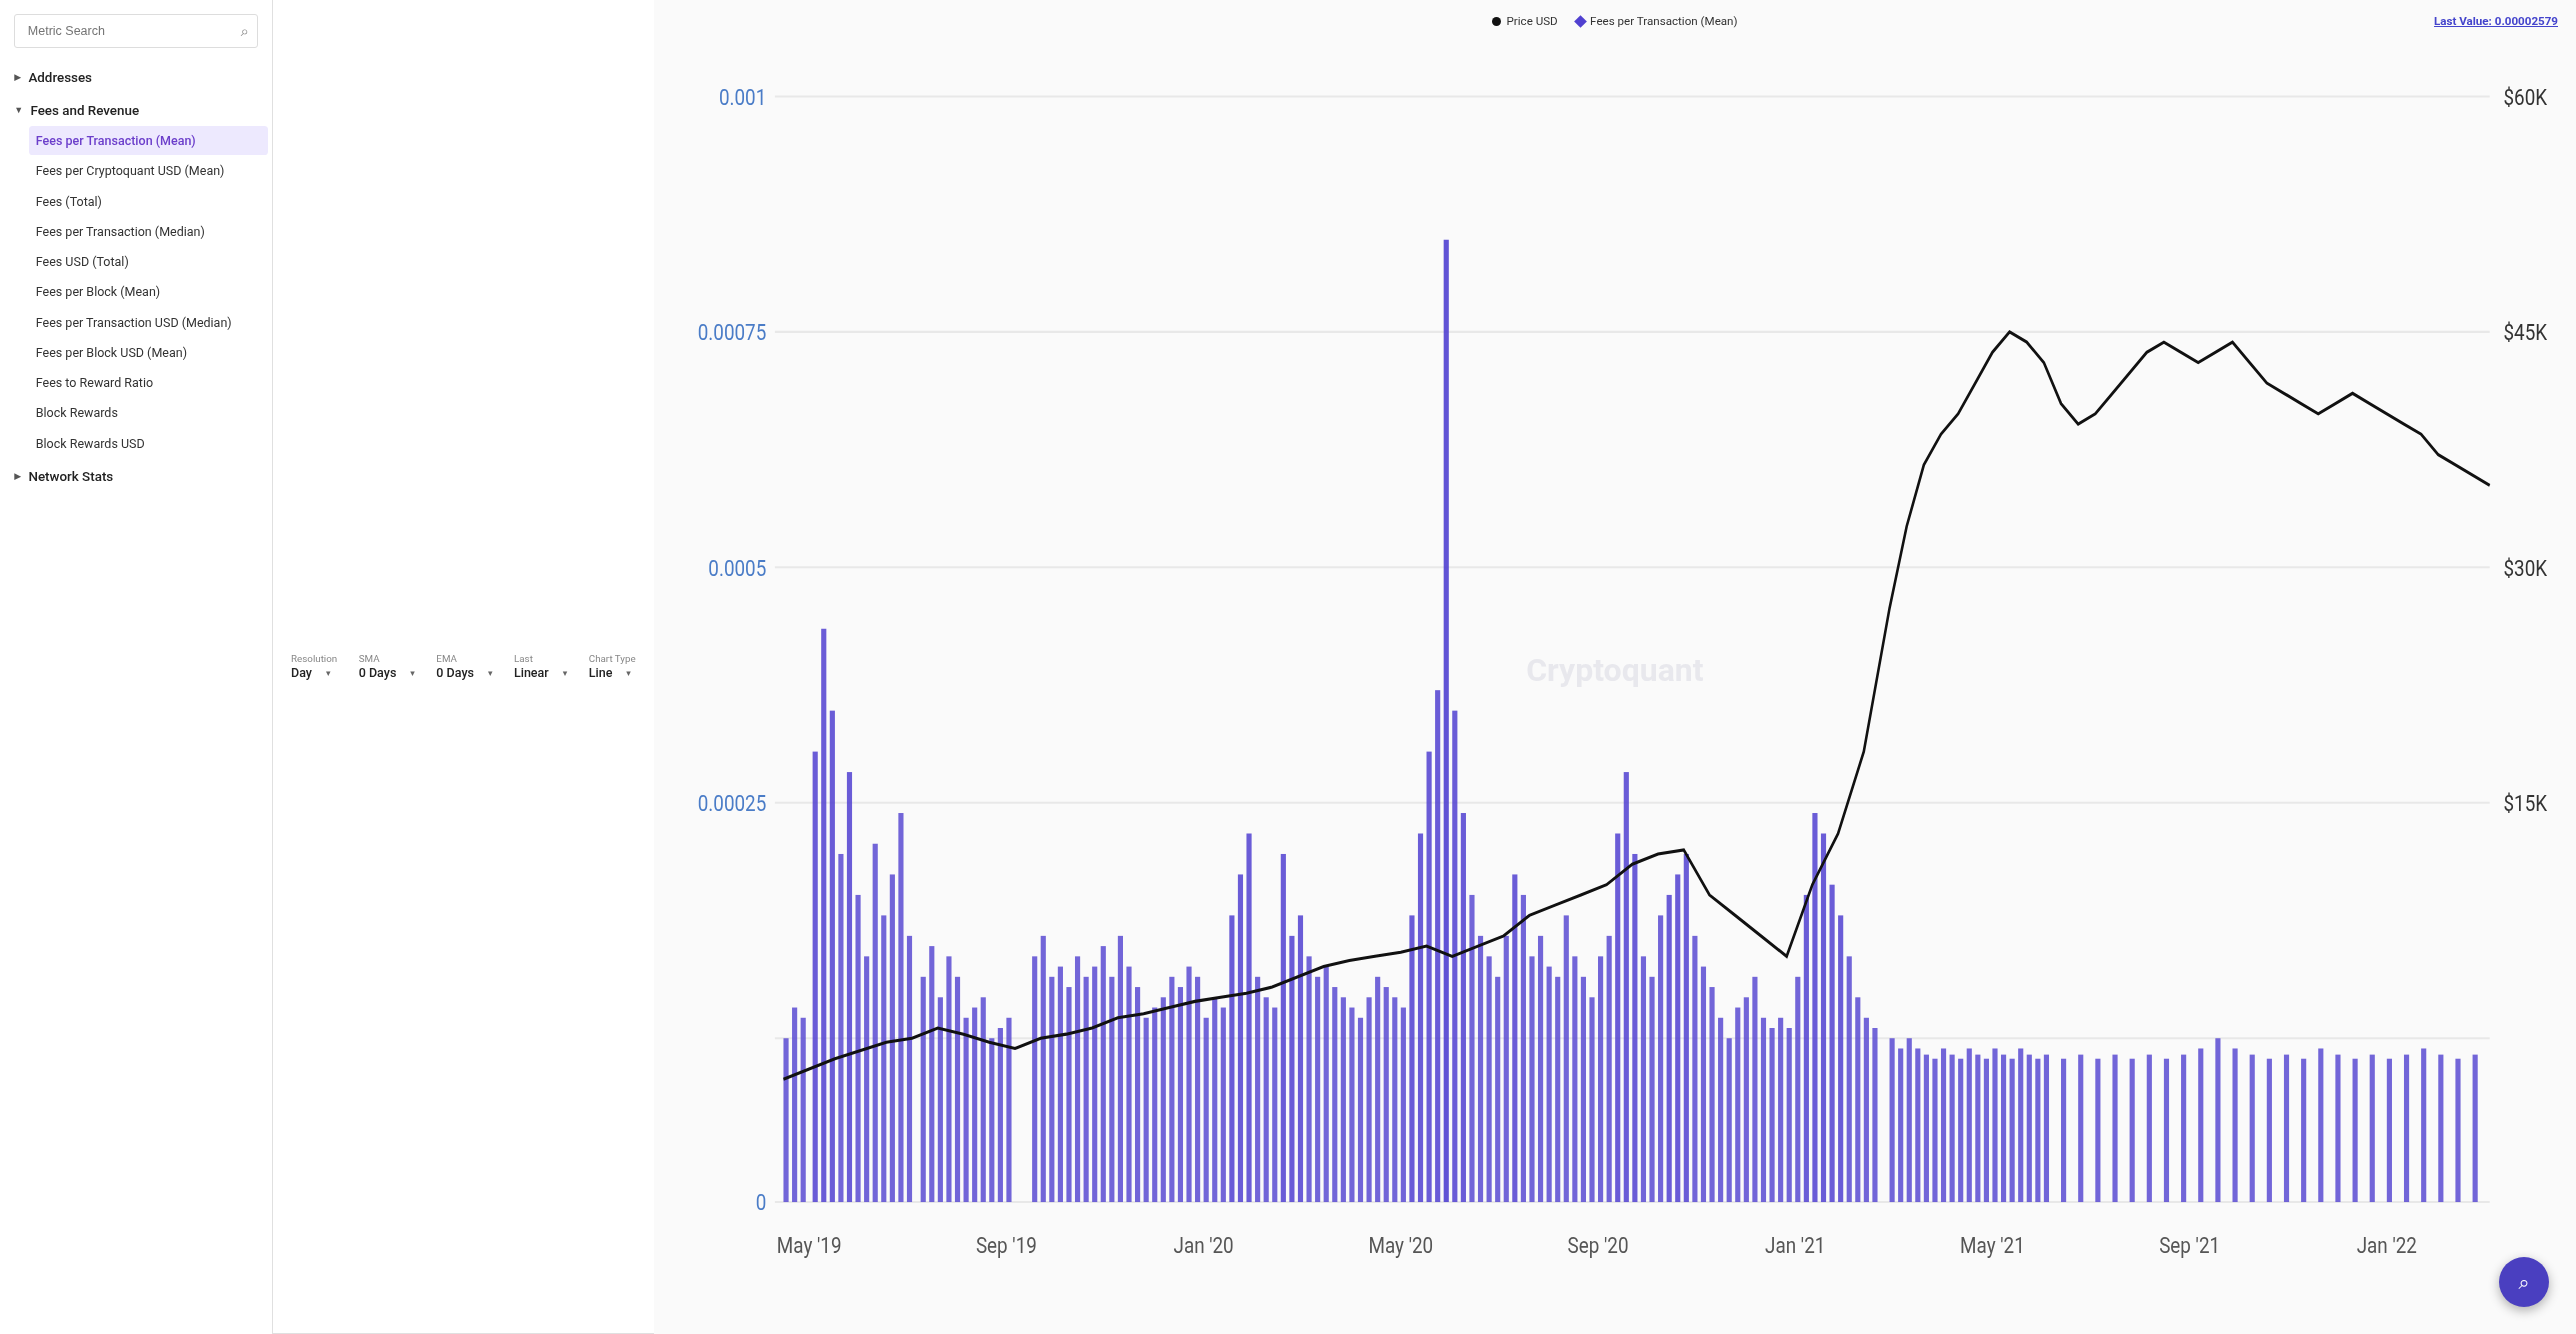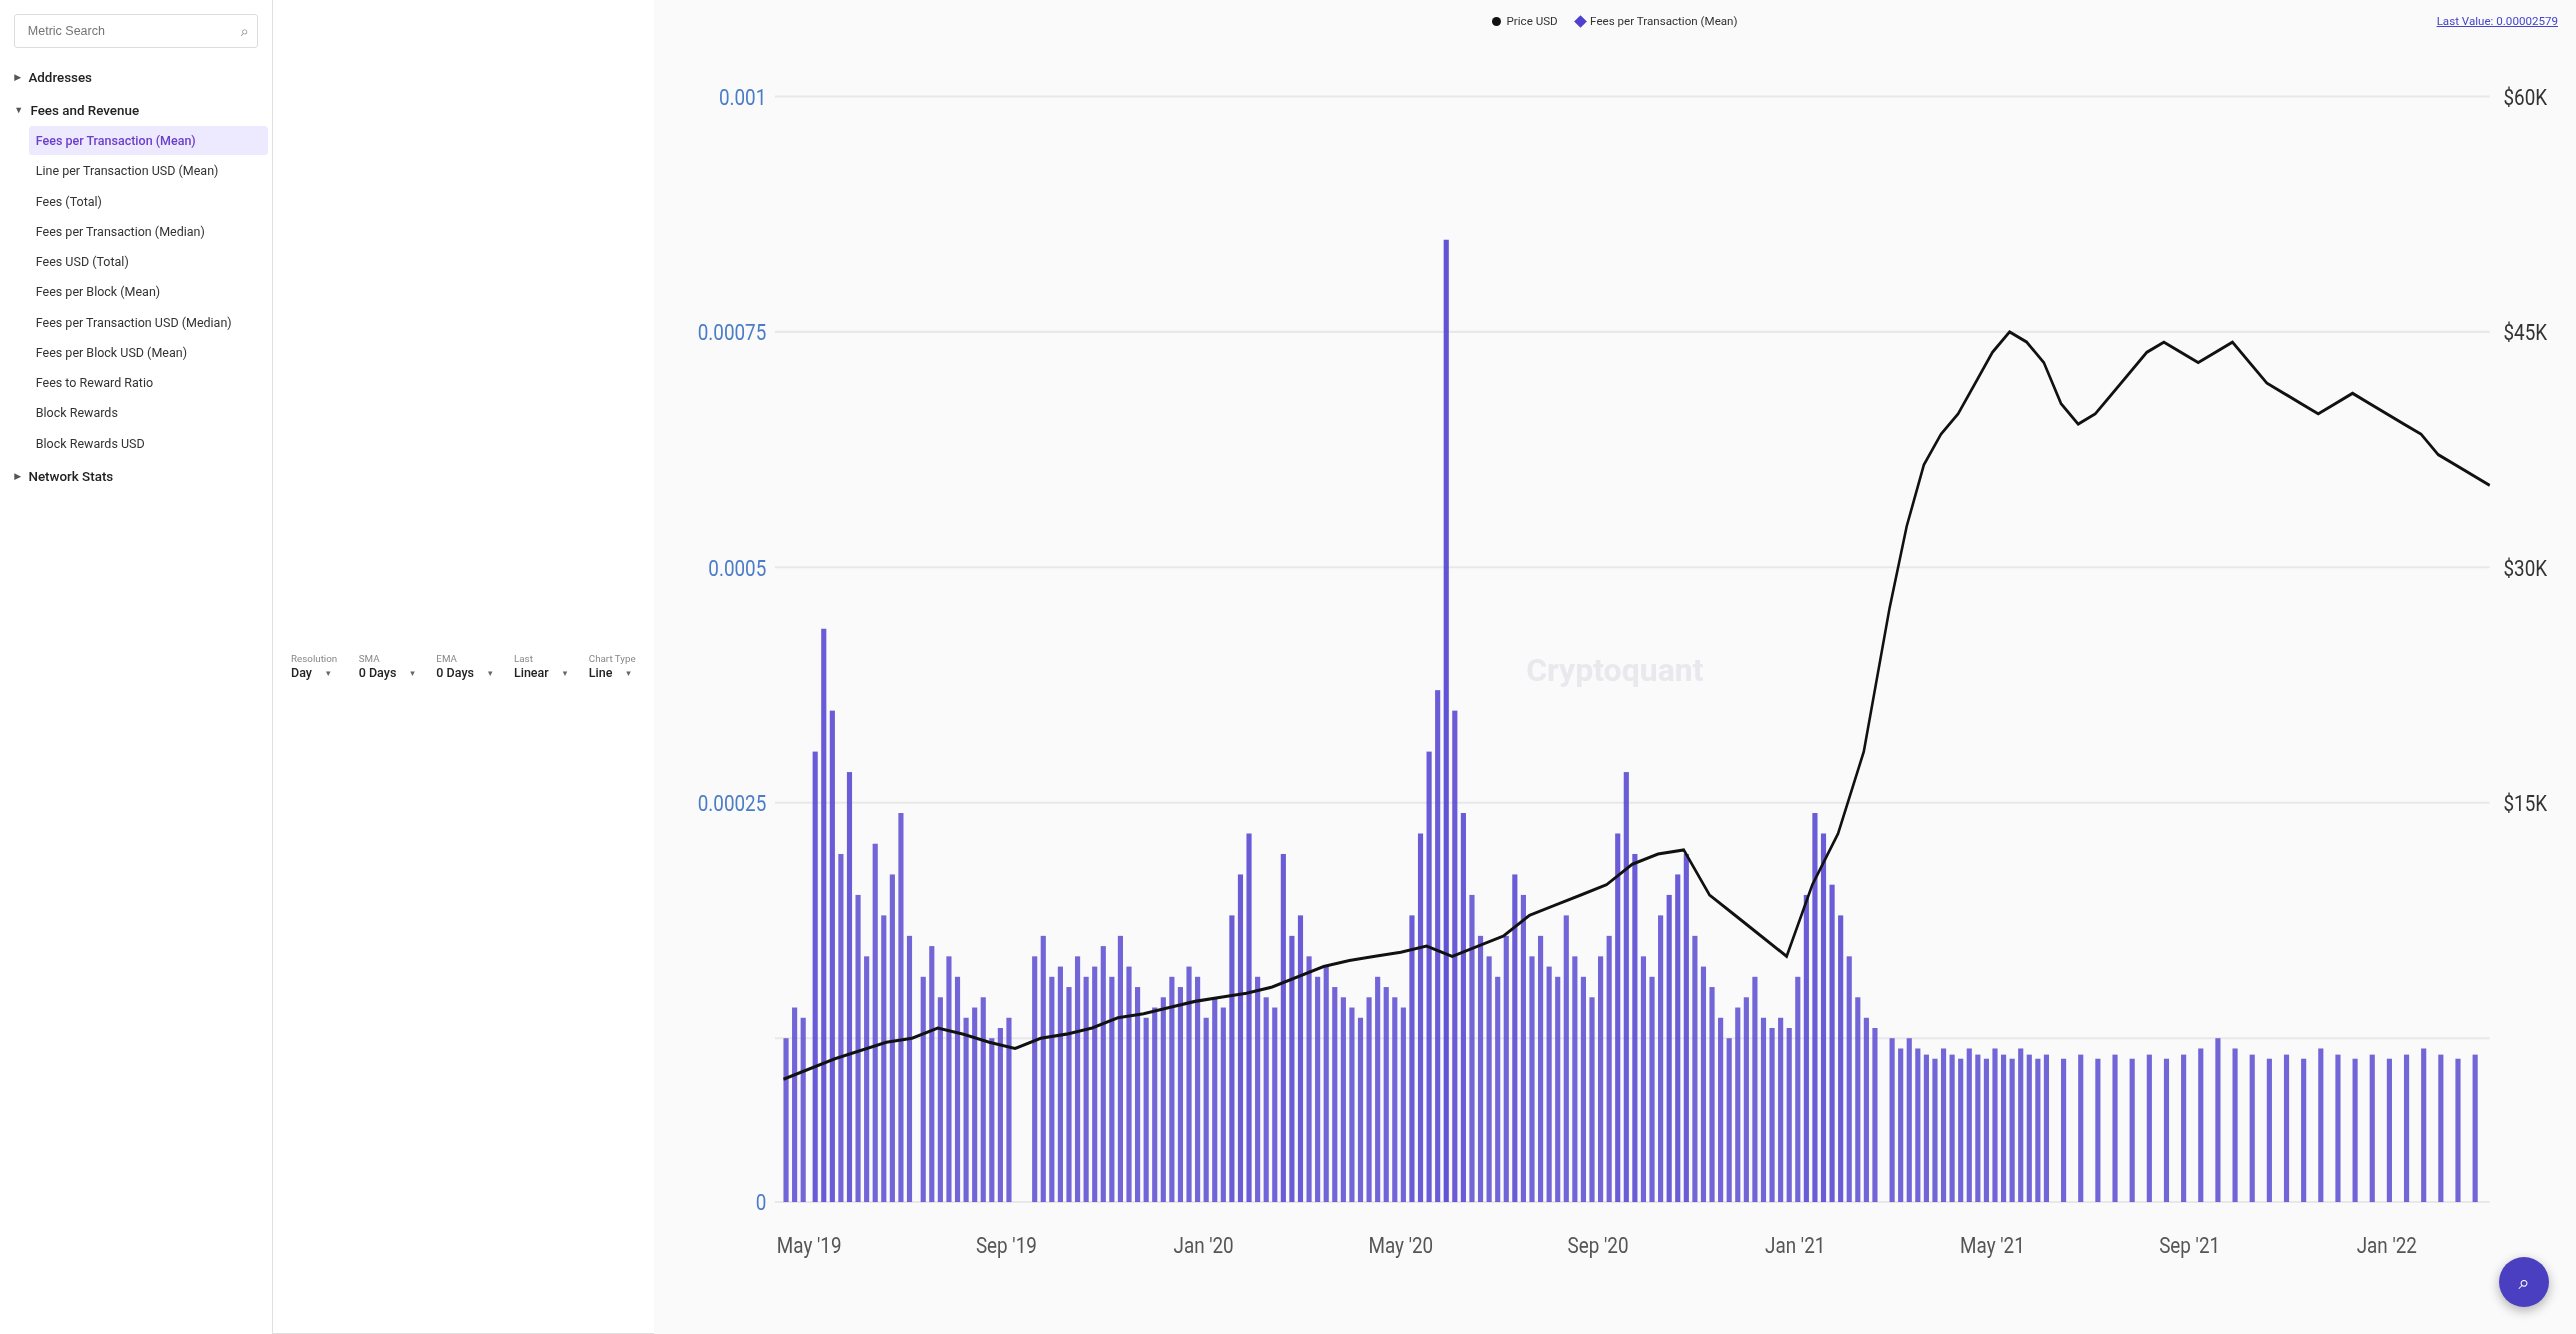--- a/index.html
+++ b/index.html
@@ -164,20 +164,21 @@
       transform: rotate(45deg);
     }
 
     .last-value {
       position: absolute;
       right: 0;
       font-size: 11.6px;
       color: #4444cc;
       text-decoration: underline;
       cursor: pointer;
+      font-weight: bold;
     }
 
     .chart-wrapper {
       position: relative;
       width: 100%;
       height: calc(100% - 36px);
     }
 
     .chart-svg {
       width: 100%;
@@ -234,21 +235,21 @@
   <div class="nav-section">
     <div class="nav-section-header">
       <span class="nav-chevron">▼</span>
       <span>Fees and Revenue</span>
     </div>
     <div class="nav-sub-items">
       <div class="nav-sub-item active">
         <span>Fees per Transaction (Mean)</span>
       </div>
       <div class="nav-sub-item">
-        <span>Line per Transaction USD (Mean)</span>
+        <span>Fees per Cryptoquant USD (Mean)</span>
       </div>
       <div class="nav-sub-item">
         <span>Fees (Total)</span>
       </div>
       <div class="nav-sub-item">
         <span>Fees per Transaction (Median)</span>
       </div>
       <div class="nav-sub-item">
         <span>Fees USD (Total)</span>
       </div>

